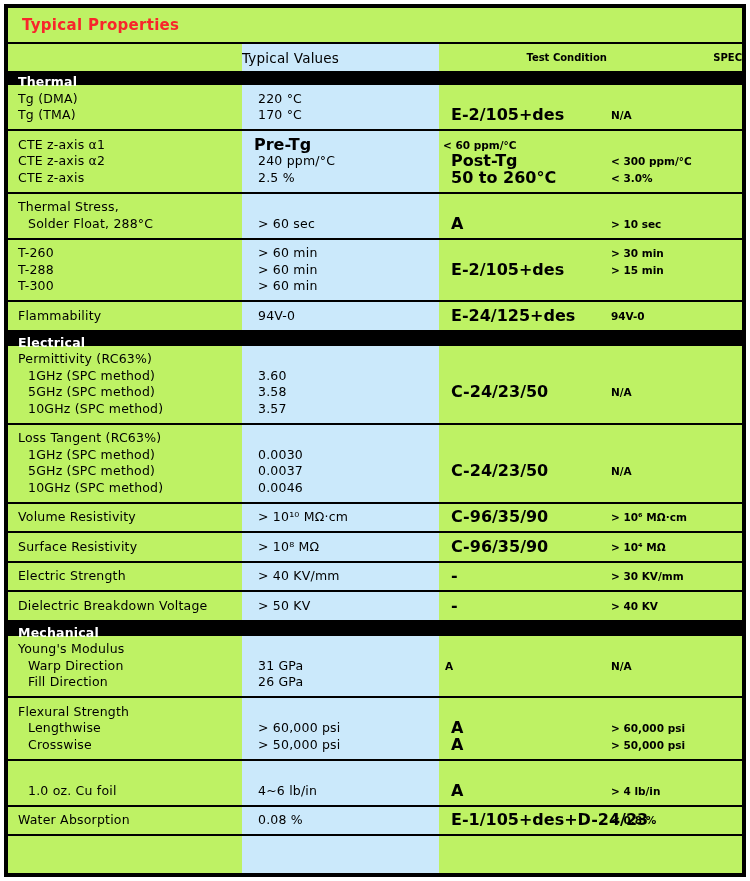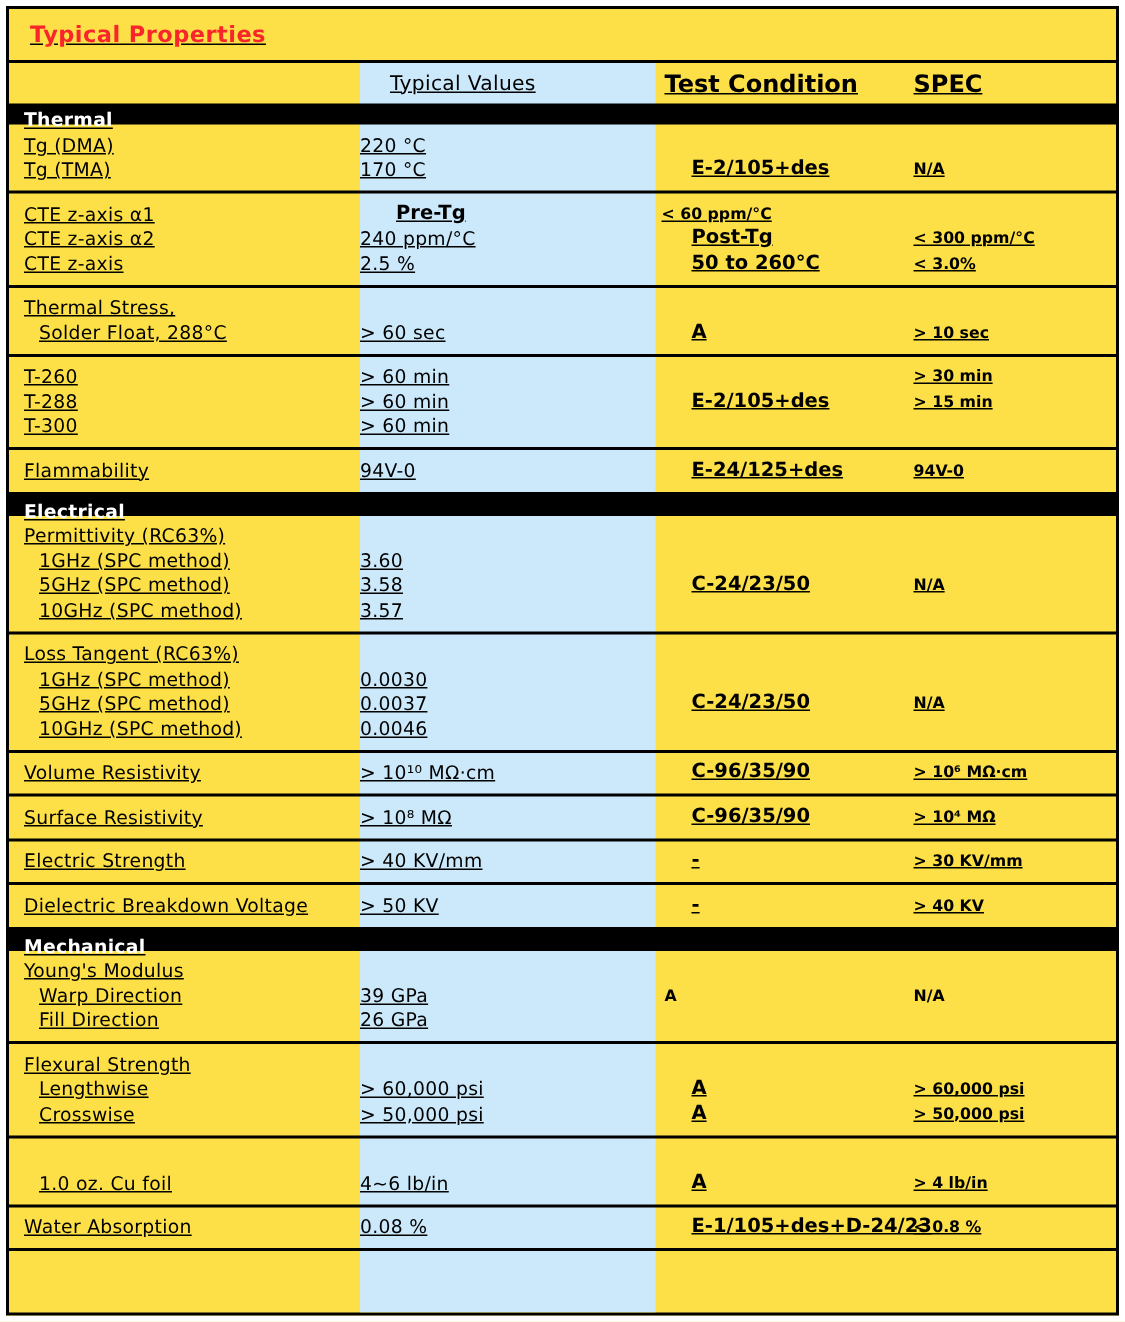--- a/index.html
+++ b/index.html
@@ -4,60 +4,60 @@
 <style>
   html,body{margin:0;padding:0;background:#ffffff;}
   .page{
     width:750px;height:881px;box-sizing:border-box;
     padding:4px;background:#ffffff;overflow:hidden;
     font-family:"DejaVu Sans","Liberation Sans",sans-serif;
     color:#000;
   }
   .table{
     position:relative;height:100%;box-sizing:border-box;
-    border:2px solid #000000;overflow:hidden;background:#fde047;text-decoration:underline;
+    border:4px solid #000000;overflow:hidden;background:#bef264;
   }
   .band{
     position:absolute;left:234px;width:197px;top:36px;bottom:0;
     z-index:0;
   }
   .title-row{
     position:relative;z-index:1;height:34px;box-sizing:content-box;
     border-bottom:2px solid #000;
     display:flex;align-items:center;padding-left:14px;
     font-size:15px;font-weight:bold;letter-spacing:.3px;
   }
   .header-row{
     position:relative;z-index:1;height:27px;
     display:grid;grid-template-columns:234px 197px 168px 1fr;
     align-items:center;
   }
-  .header-row .h-val{font-size:13.5px;letter-spacing:.2px;padding-left:20px;}
-  .header-row .h-test,.header-row .h-spec{font-size:16px;font-weight:bold;padding-left:6px;}
+  .header-row .h-val{font-size:13.5px;letter-spacing:.2px;padding-left:0;}
+  .header-row .h-test,.header-row .h-spec{font-size:10px;font-weight:bold;padding-left:6px;text-align:right;}
   .header-row .h-spec{padding-left:4px;}
   .section-bar{
     position:relative;z-index:1;height:14px;line-height:22px;
     color:#fff;font-size:12.5px;font-weight:bold;
     padding-left:10px;letter-spacing:.2px;
   }
   .group{
     position:relative;z-index:1;
     padding:5.5px 0;border-bottom:2px solid #000;
   }
   .row{
     display:grid;grid-template-columns:234px 197px 168px 1fr;
   }
   .cell{
     height:16.5px;line-height:16.5px;white-space:nowrap;
     font-size:12.5px;letter-spacing:.2px;
   }
   .cell.prop{padding-left:10px;}
   .cell.prop.indent{padding-left:20px;}
-  .cell.val{padding-left:0;}
-  .cell.test{padding-left:24px;font-size:13px;font-weight:bold;letter-spacing:0;}
+  .cell.val{padding-left:16px;}
+  .cell.test{padding-left:12px;font-size:16px;font-weight:bold;letter-spacing:0;}
   .cell.spec{padding-left:4px;font-size:10.5px;font-weight:bold;letter-spacing:0;}
   .center-overlay{
     position:absolute;top:0;bottom:0;display:flex;align-items:center;
     font-size:10.5px;font-weight:bold;white-space:nowrap;
   }
   .center-overlay.test{left:437px;}
   .center-overlay.spec{left:603px;}
 </style>
 </head>
 <body>
@@ -239,21 +239,21 @@
         <div class="section-bar" style="background: rgb(0, 0, 0);">Mechanical</div>
         <div class="group">
           <div class="row">
             <div class="cell prop">Young's Modulus</div>
             <div class="cell val"></div>
             <div class="cell test"></div>
             <div class="cell spec"></div>
           </div>
           <div class="row">
             <div class="cell prop indent">Warp Direction</div>
-            <div class="cell val">39 GPa</div>
+            <div class="cell val">31 GPa</div>
             <div class="cell test"></div>
             <div class="cell spec"></div>
           </div>
           <div class="row">
             <div class="cell prop indent">Fill Direction</div>
             <div class="cell val">26 GPa</div>
             <div class="cell test"></div>
             <div class="cell spec"></div>
           </div>
           <div class="center-overlay test">A</div>

